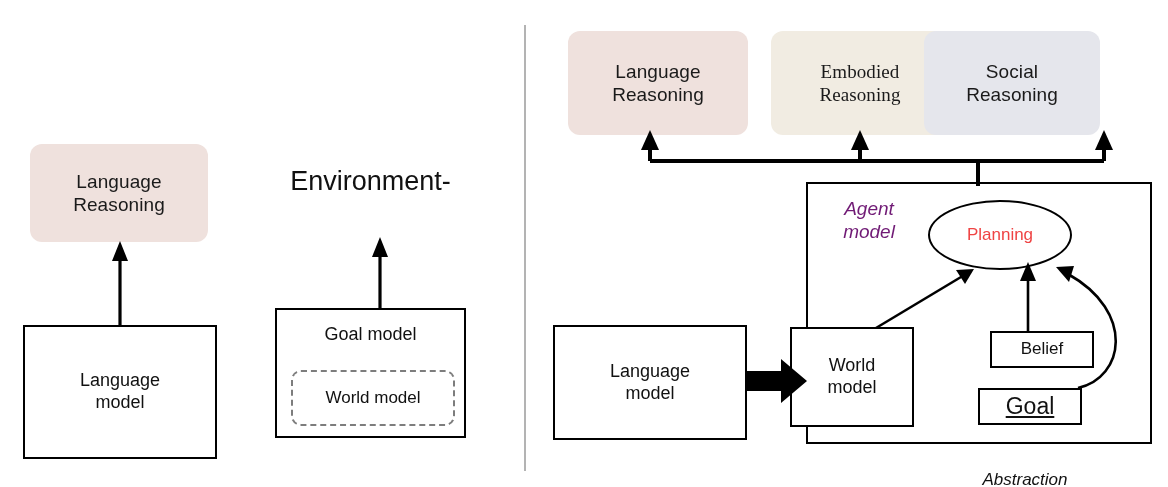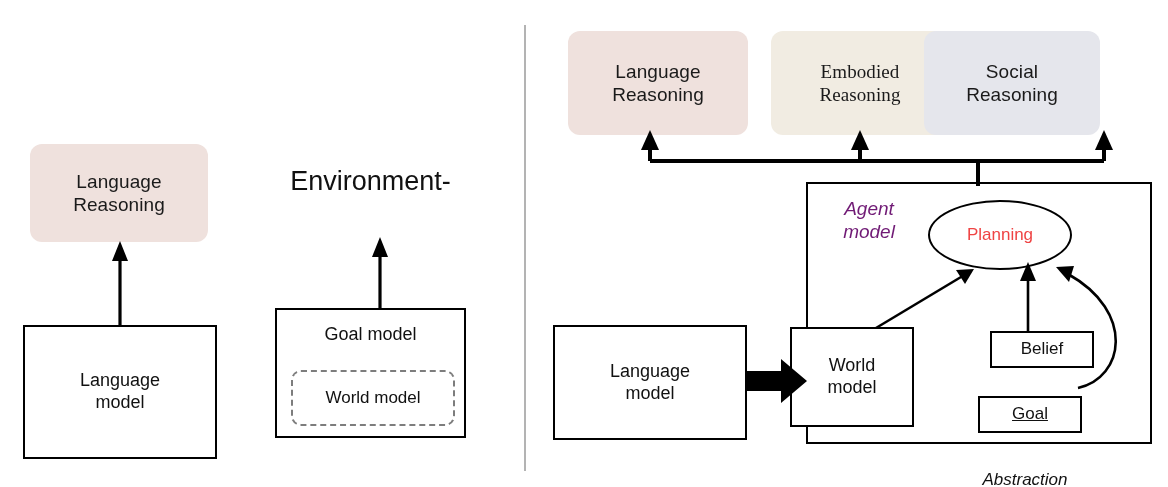--- a/index.html
+++ b/index.html
@@ -184,21 +184,21 @@
     <div>
       <div>World</div>
       <div>model</div>
     </div>
   </div>
 
   <div class="abs boxsolid" style="left:978px; top:331px; width:100px; height:33px; font-size:17px;margin-left:12px;">
     <span>Belief</span>
   </div>
 
-  <div class="abs boxsolid" style="left:978px; top:396px; width:100px; height:33px; font-size:17px;text-decoration:underline;">
+  <div class="abs boxsolid" style="left:978px; top:388px; width:100px; height:33px; font-size:23px;text-decoration:underline;">
     <span>Goal</span>
   </div>
 
   <svg class="abs" style="left:806px; top:182px; width:342px; height:258px;">
 
     <line x1="70" y1="146" x2="160" y2="92" stroke="#000" stroke-width="2.6"></line>
     <polygon points="168,87 150,88 159,102" fill="#000"></polygon>
 
     <line x1="222" y1="149" x2="222" y2="96" stroke="#000" stroke-width="2.6"></line>
     <polygon points="222,80 214,99 230,99" fill="#000"></polygon>

